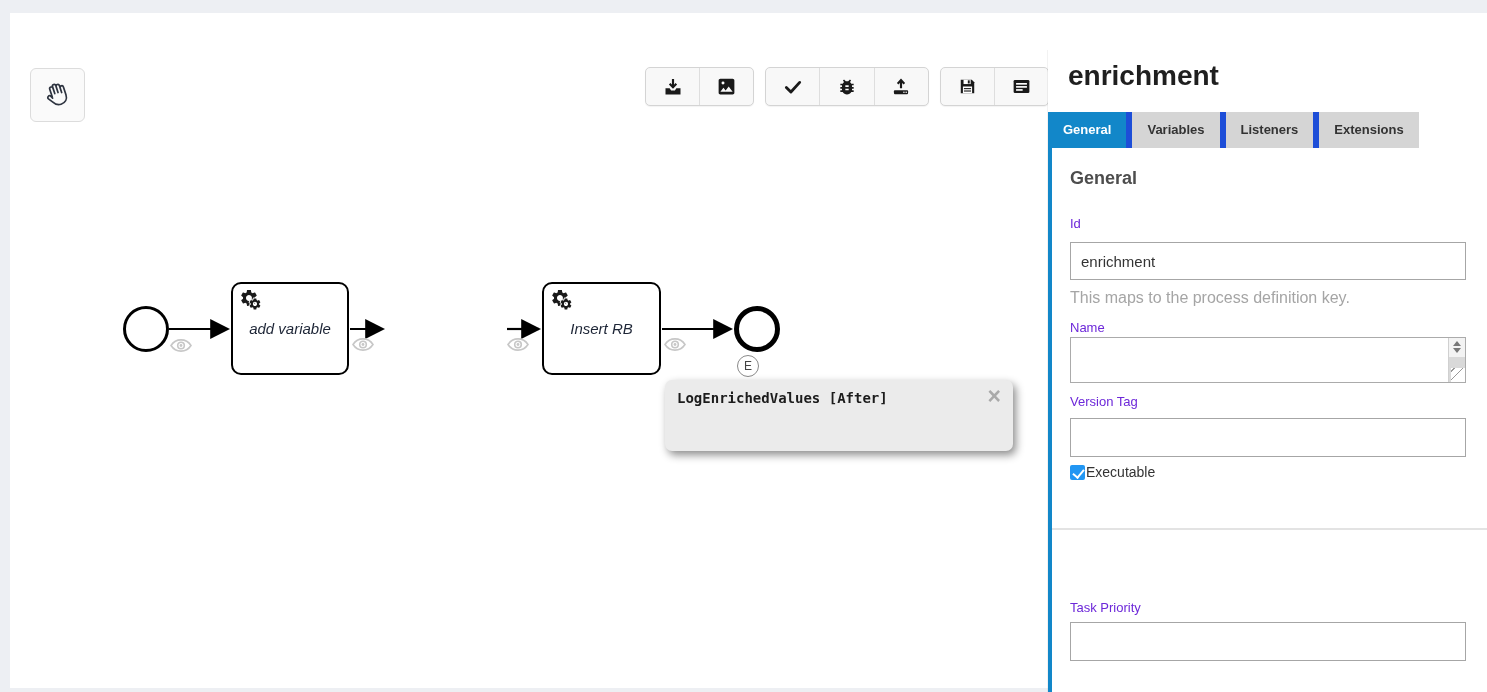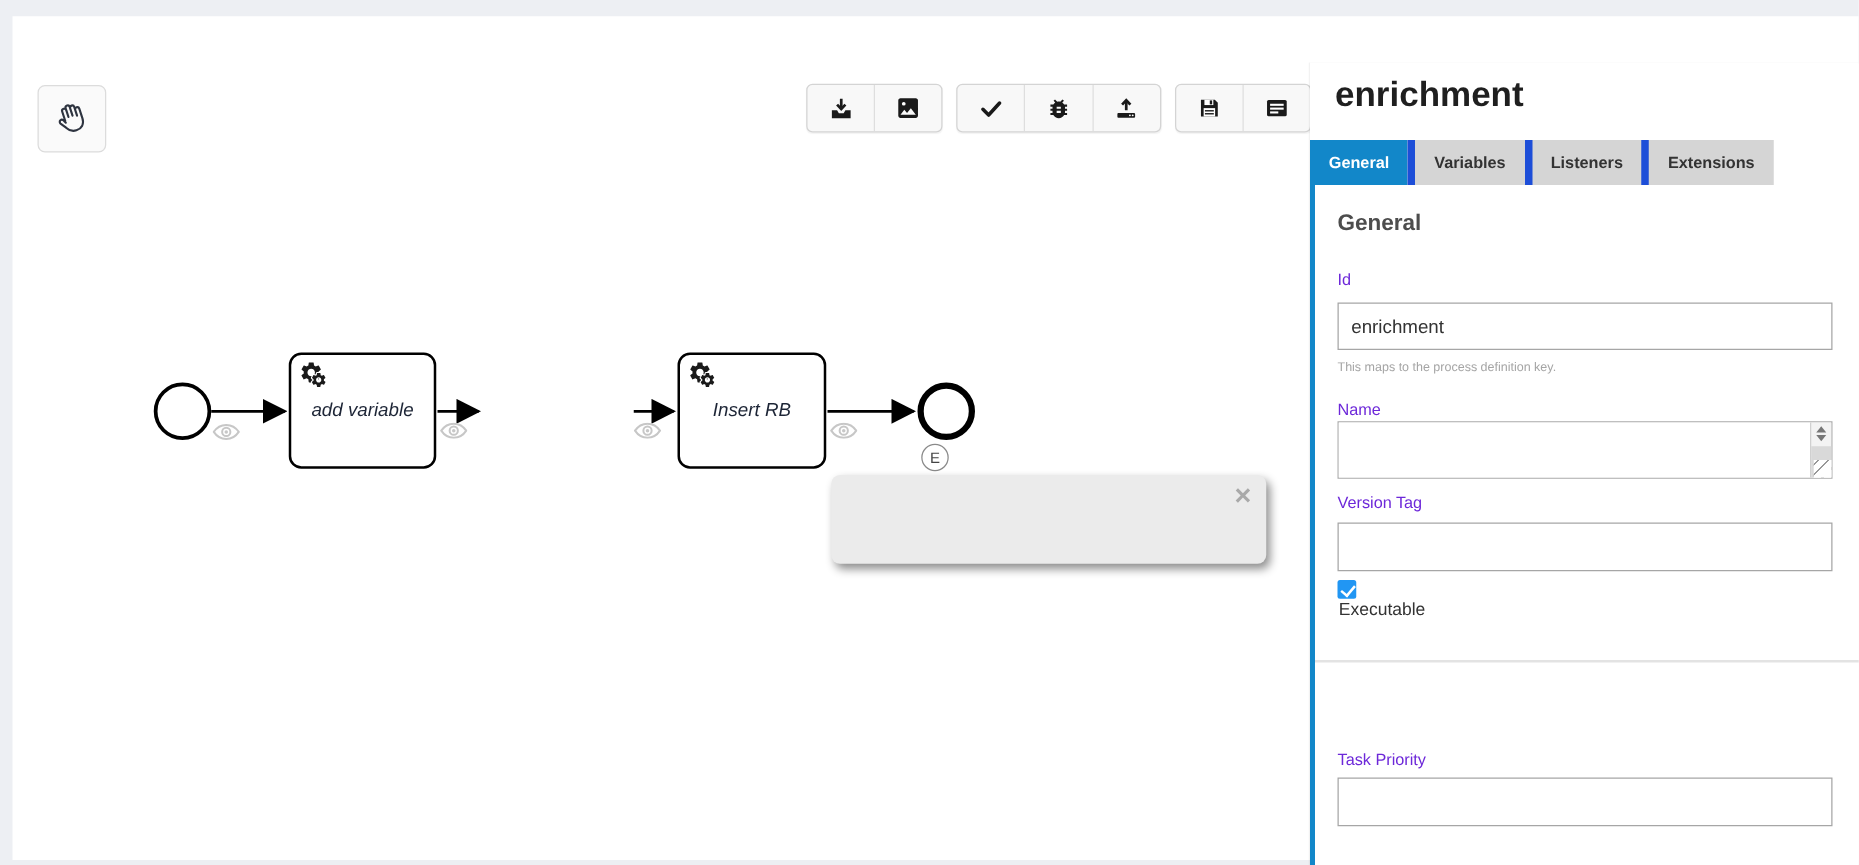--- a/index.html
+++ b/index.html
@@ -135,21 +135,21 @@
     position: absolute; left: 18px;
     font-size: 18px; font-weight: bold; color: #4d4d4d;
   }
   .field-label { position: absolute; left: 18px; font-size: 13px; color: #6d28d9; }
   .field-input {
     position: absolute; left: 18px; width: 396px;
     border: 1px solid #a6a6a6; background: #fff;
     font-family: "Liberation Sans", sans-serif;
     font-size: 15px; color: #333; padding: 0 10px;
   }
-  .help-text { position: absolute; left: 18px; font-size: 10px; color: #a5a5a5; }
+  .help-text { position: absolute; left: 18px; font-size: 16px; color: #a5a5a5; }
 
   .hd-general { top: 20px; }
   .lb-id { top: 68px; }
   .in-id { top: 94px; height: 38px; }
   .help-id { top: 141px; }
   .lb-name { top: 172px; }
   .ta-wrap {
     position: absolute; left: 18px; top: 189px;
     width: 396px; height: 46px; border: 1px solid #ababab; background: #fff;
   }
@@ -170,21 +170,21 @@
   .spin-up { border-bottom: 5px solid #777; }
   .spin-down { border-top: 5px solid #777; margin-top: 2px; }
   .ta-thumb { position: absolute; left: 0; right: 0; top: 19px; bottom: 0; background: #d9d9d9; }
   .ta-grip {
     position: absolute; right: 0; bottom: 0; width: 14px; height: 14px;
     background: linear-gradient(135deg, transparent 45%, #fff 45%),
                 repeating-linear-gradient(135deg, #fff 0 2px, #999 2px 3.5px, #fff 3.5px 6px);
   }
   .lb-version { top: 246px; }
   .in-version { top: 270px; height: 39px; }
-  .cb-row { position: absolute; left: 18px; top: 316px; display: flex; align-items: flex-start; cursor: pointer; flex-direction: column; }
+  .cb-row { position: absolute; left: 18px; top: 316px; display: flex; align-items: flex-end; cursor: pointer; }
   .checkbox {
     width: 15px; height: 15px; background: #2196f3; border-radius: 2px;
     position: relative; flex: 0 0 15px;
   }
   .checkbox::after {
     content: ""; position: absolute; left: 4.5px; top: 1.5px;
     width: 5px; height: 9px;
     border: solid #fff; border-width: 0 2px 2px 0; transform: rotate(40deg);
   }
   .cb-label { font-size: 14px; color: #333; margin-left: 1px; }
@@ -346,20 +346,21 @@
   </span>
   <span class="eye eye-4">
     <svg width="22" height="13" viewBox="0 0 22 13">
         <path d="M1 6.5C4 1.9 8 .9 11 .9s7 1 10 5.6c-3 4.6-7 5.6-10 5.6S4 11.1 1 6.5Z" fill="none" stroke="#c7c7c7" stroke-width="1.6"></path>
         <circle cx="11" cy="6.5" r="3.3" fill="none" stroke="#c7c7c7" stroke-width="1.6"></circle>
         <circle cx="11" cy="6.5" r="1.4" fill="#c7c7c7"></circle>
       </svg>
   </span>
 
   <div class="tooltip">
+    <div class="tooltip-entry">LogEnrichedValues [After]</div>
     <span class="tooltip-close">×</span>
   </div>
 
 </div>
 
 <div class="panel">
   <div class="panel-title">enrichment</div>
 
   <div class="tabs">
     <div class="tab active">General</div>

